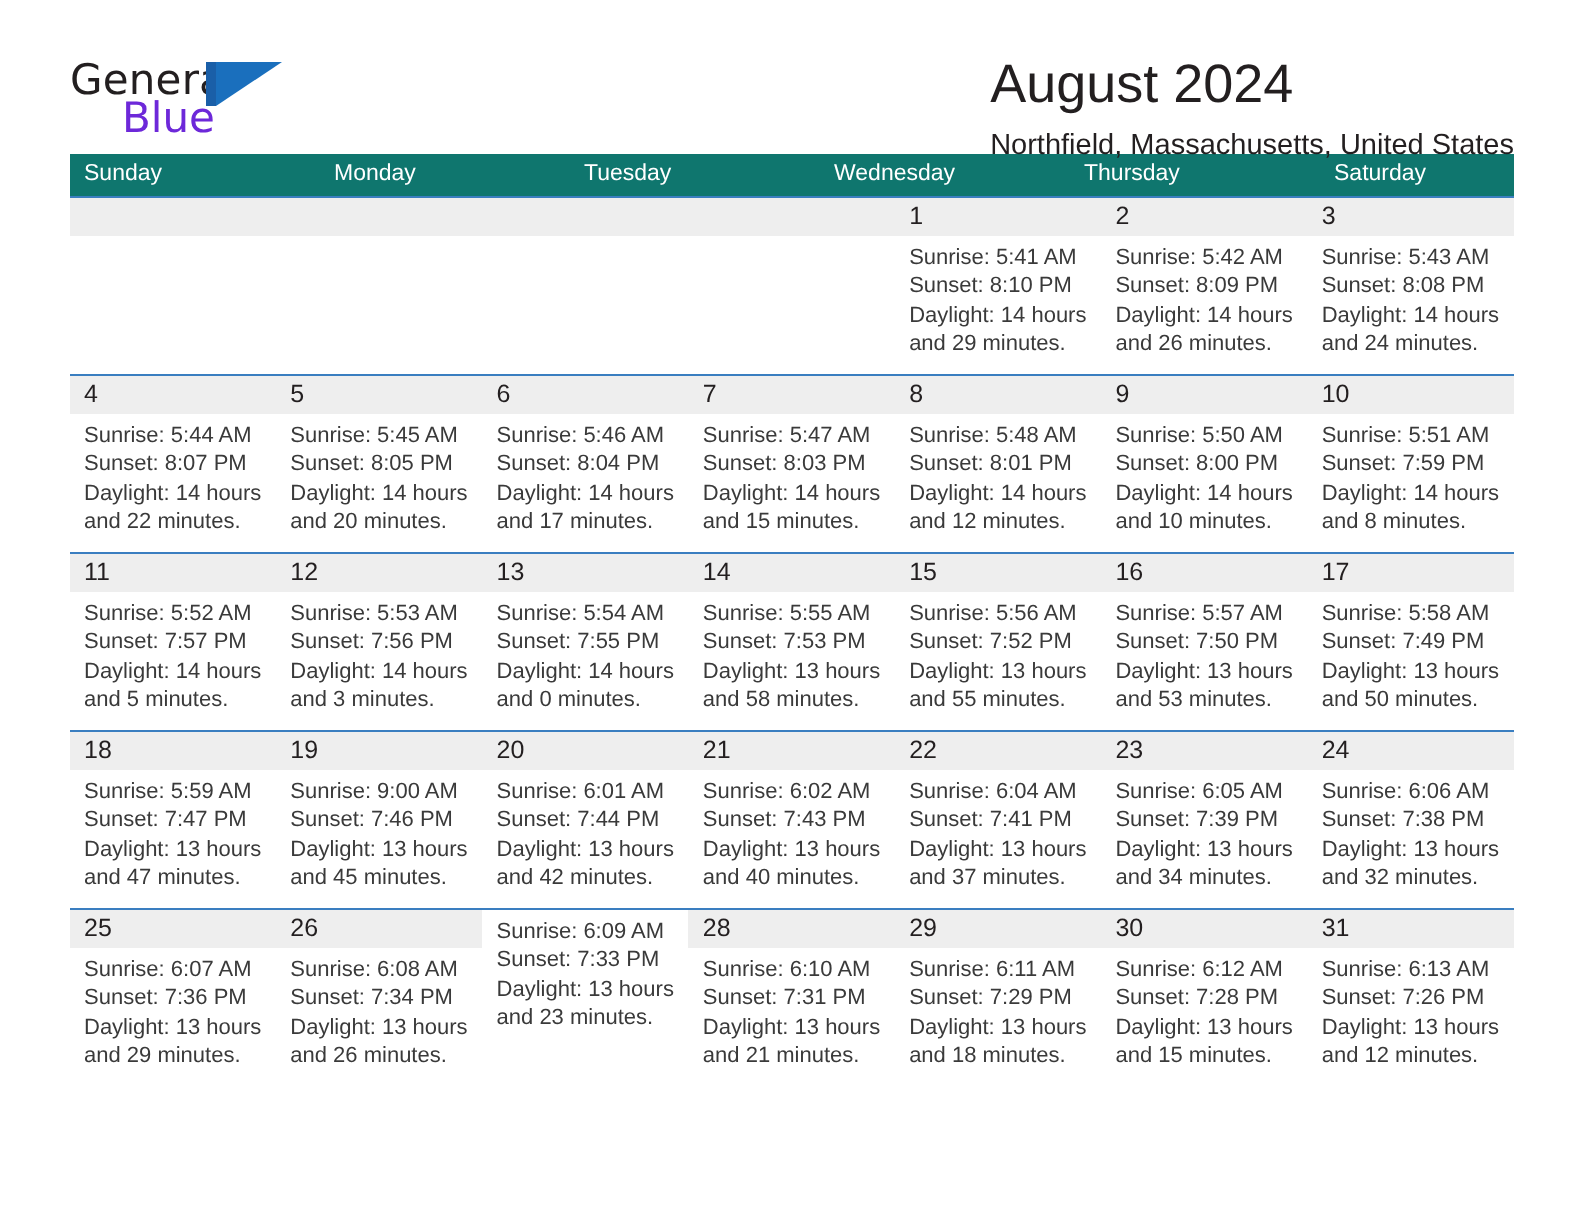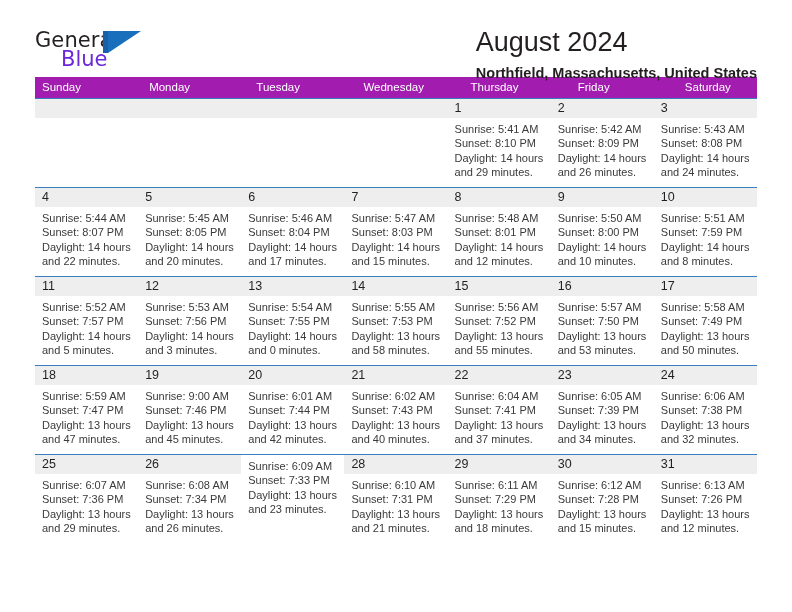--- a/index.html
+++ b/index.html
@@ -90,34 +90,34 @@
   }
   .cal-title {
     font-size: 27px;
     font-weight: 400;
     color: #231f20;
     line-height: 1.05;
     white-space: nowrap;
   }
   .cal-subtitle {
     font-size: 14.5px;
-    font-weight: 700;
+    font-weight: 400;
     color: #231f20;
     margin-top: 9px;
     white-space: nowrap;
   }
 
   
   .calendar {
     width: 722px;
     margin-top: 7px;
   }
   .weekdays {
     display: flex;
-    background: #a21caf;
+    background: #0f766e;
     height: 21px;
     gap: 28px;
   }
   .weekday {
     flex: 1 1 0;
     color: #ffffff;
     font-size: 11.5px;
     line-height: 21px;
     padding-left: 7px;
     box-sizing: border-box;
@@ -185,21 +185,20 @@
   </div>
 
   <div class="calendar">
 
     <div class="weekdays">
       <div class="weekday">Sunday</div>
       <div class="weekday">Monday</div>
       <div class="weekday">Tuesday</div>
       <div class="weekday">Wednesday</div>
       <div class="weekday">Thursday</div>
-      <div class="weekday">Friday</div>
       <div class="weekday">Saturday</div>
     </div>
 
     <div class="week">
       <div class="cell empty">
         <div class="cell-date"></div>
         <div class="cell-body"></div>
       </div>
       <div class="cell empty">
         <div class="cell-date"></div>

